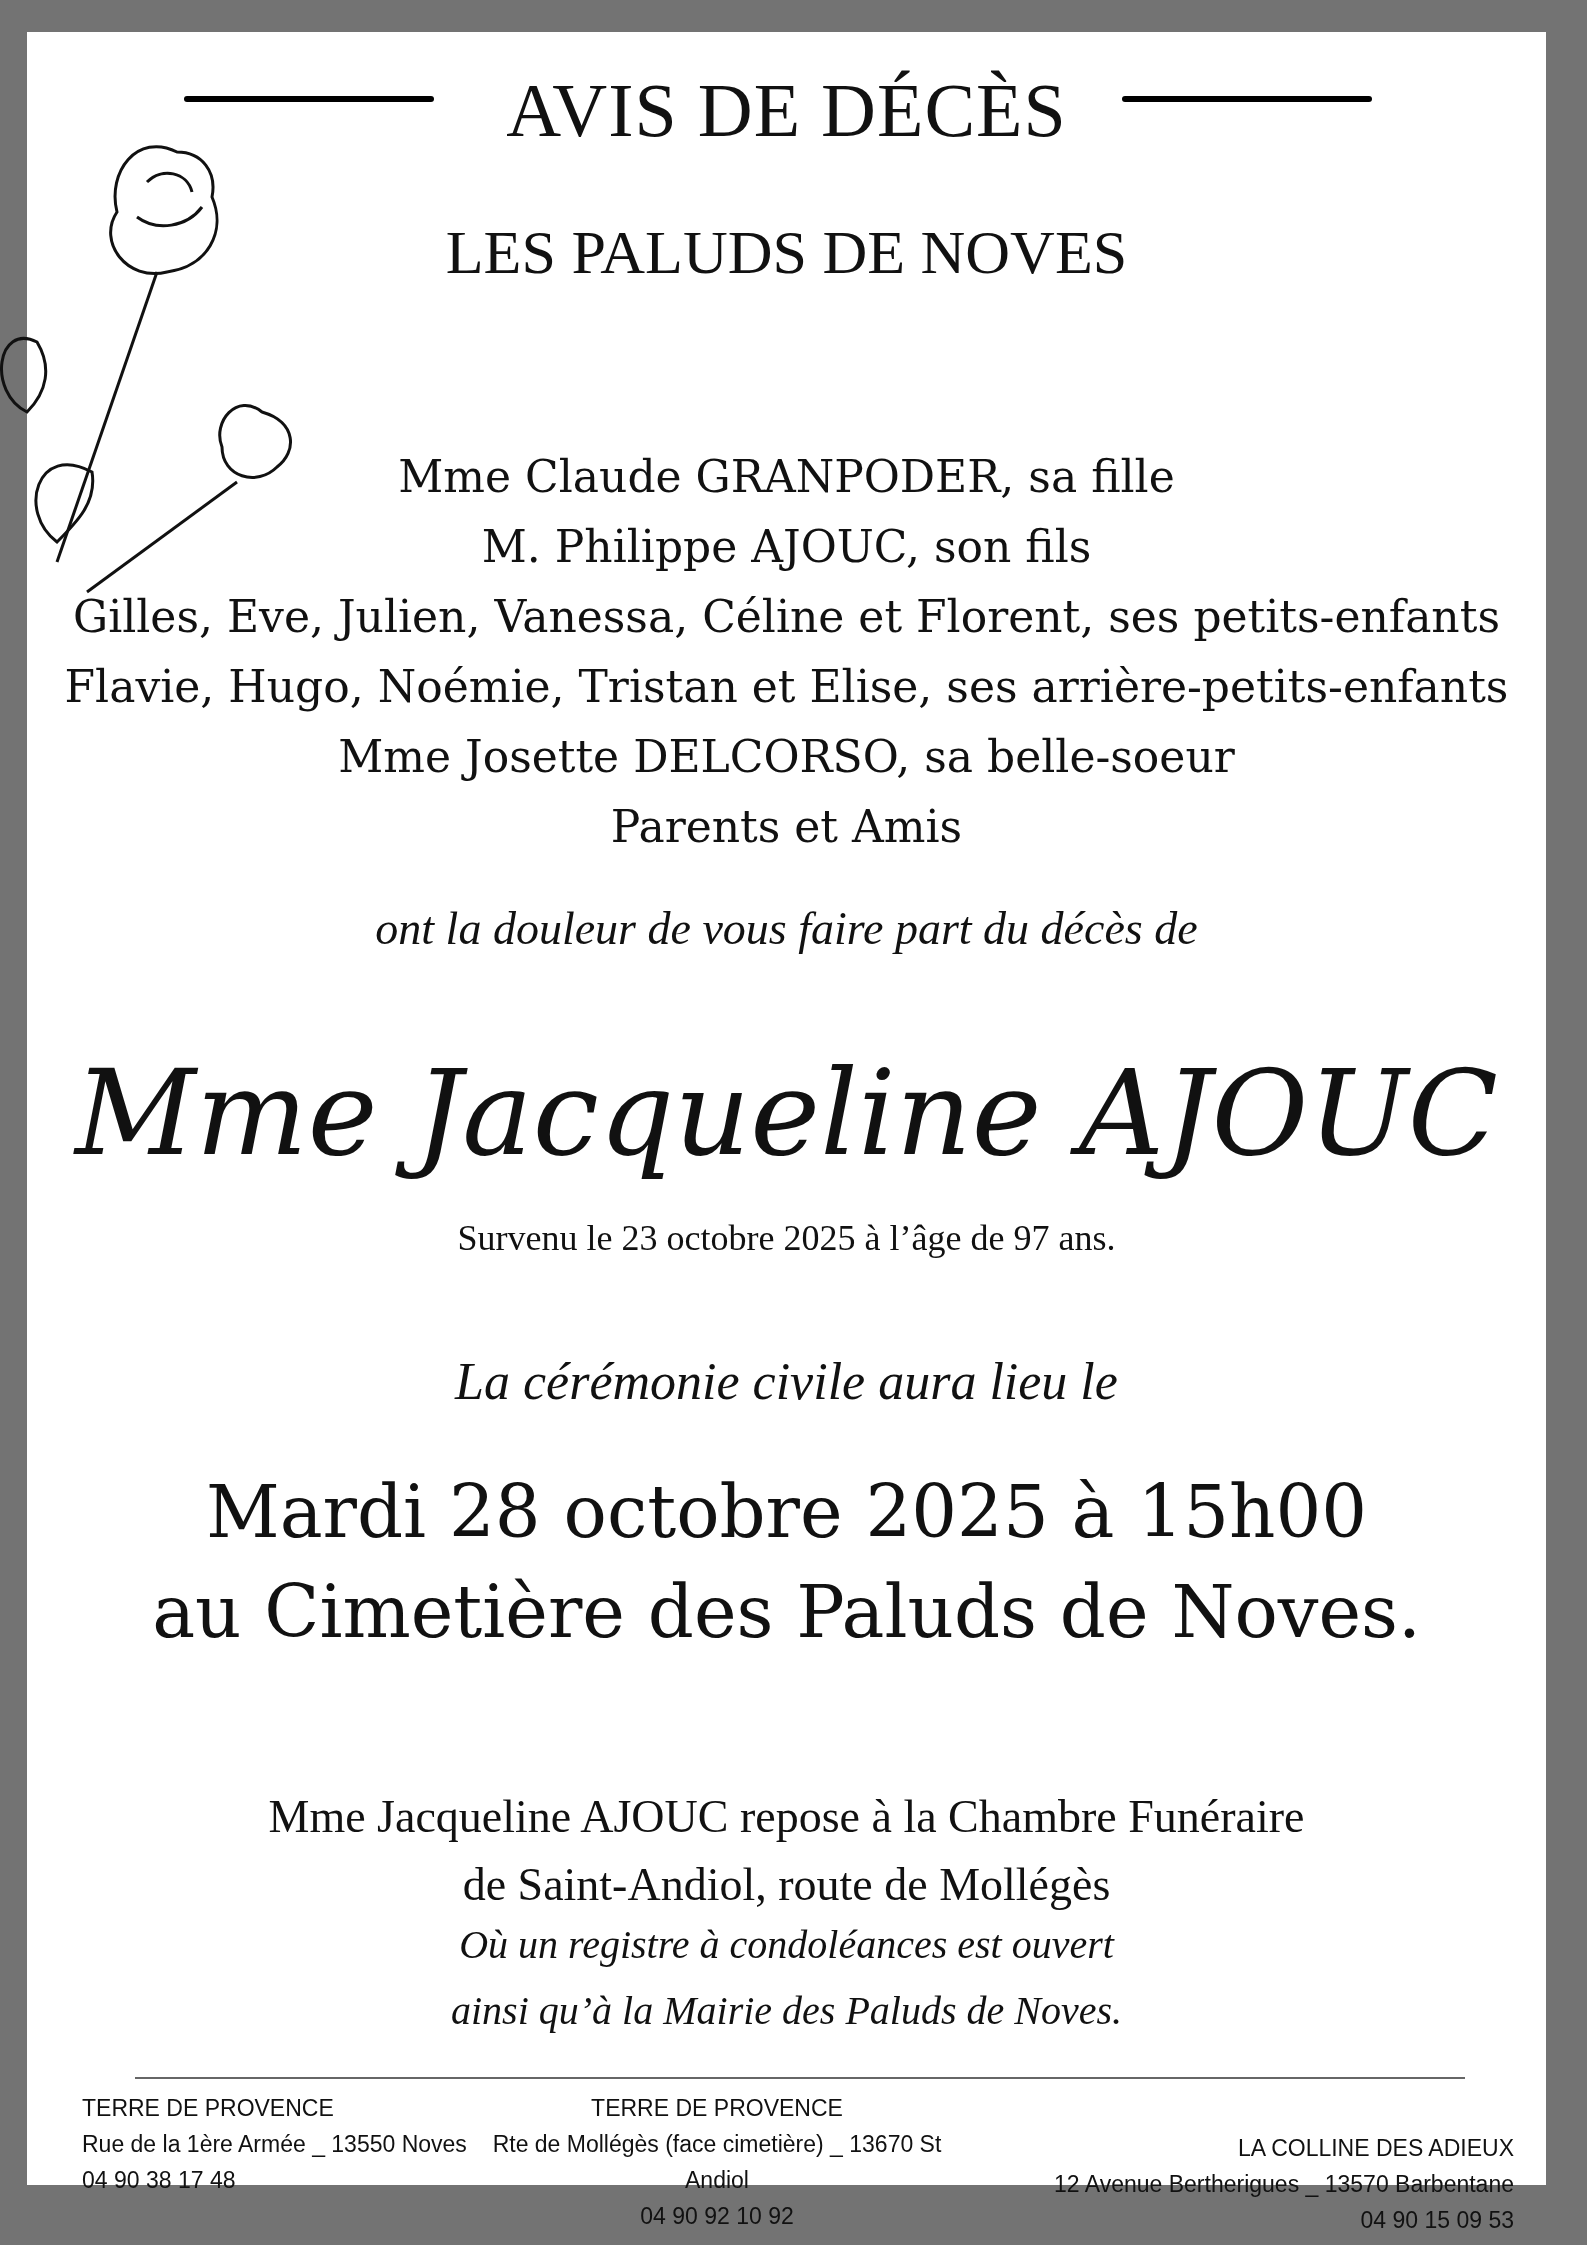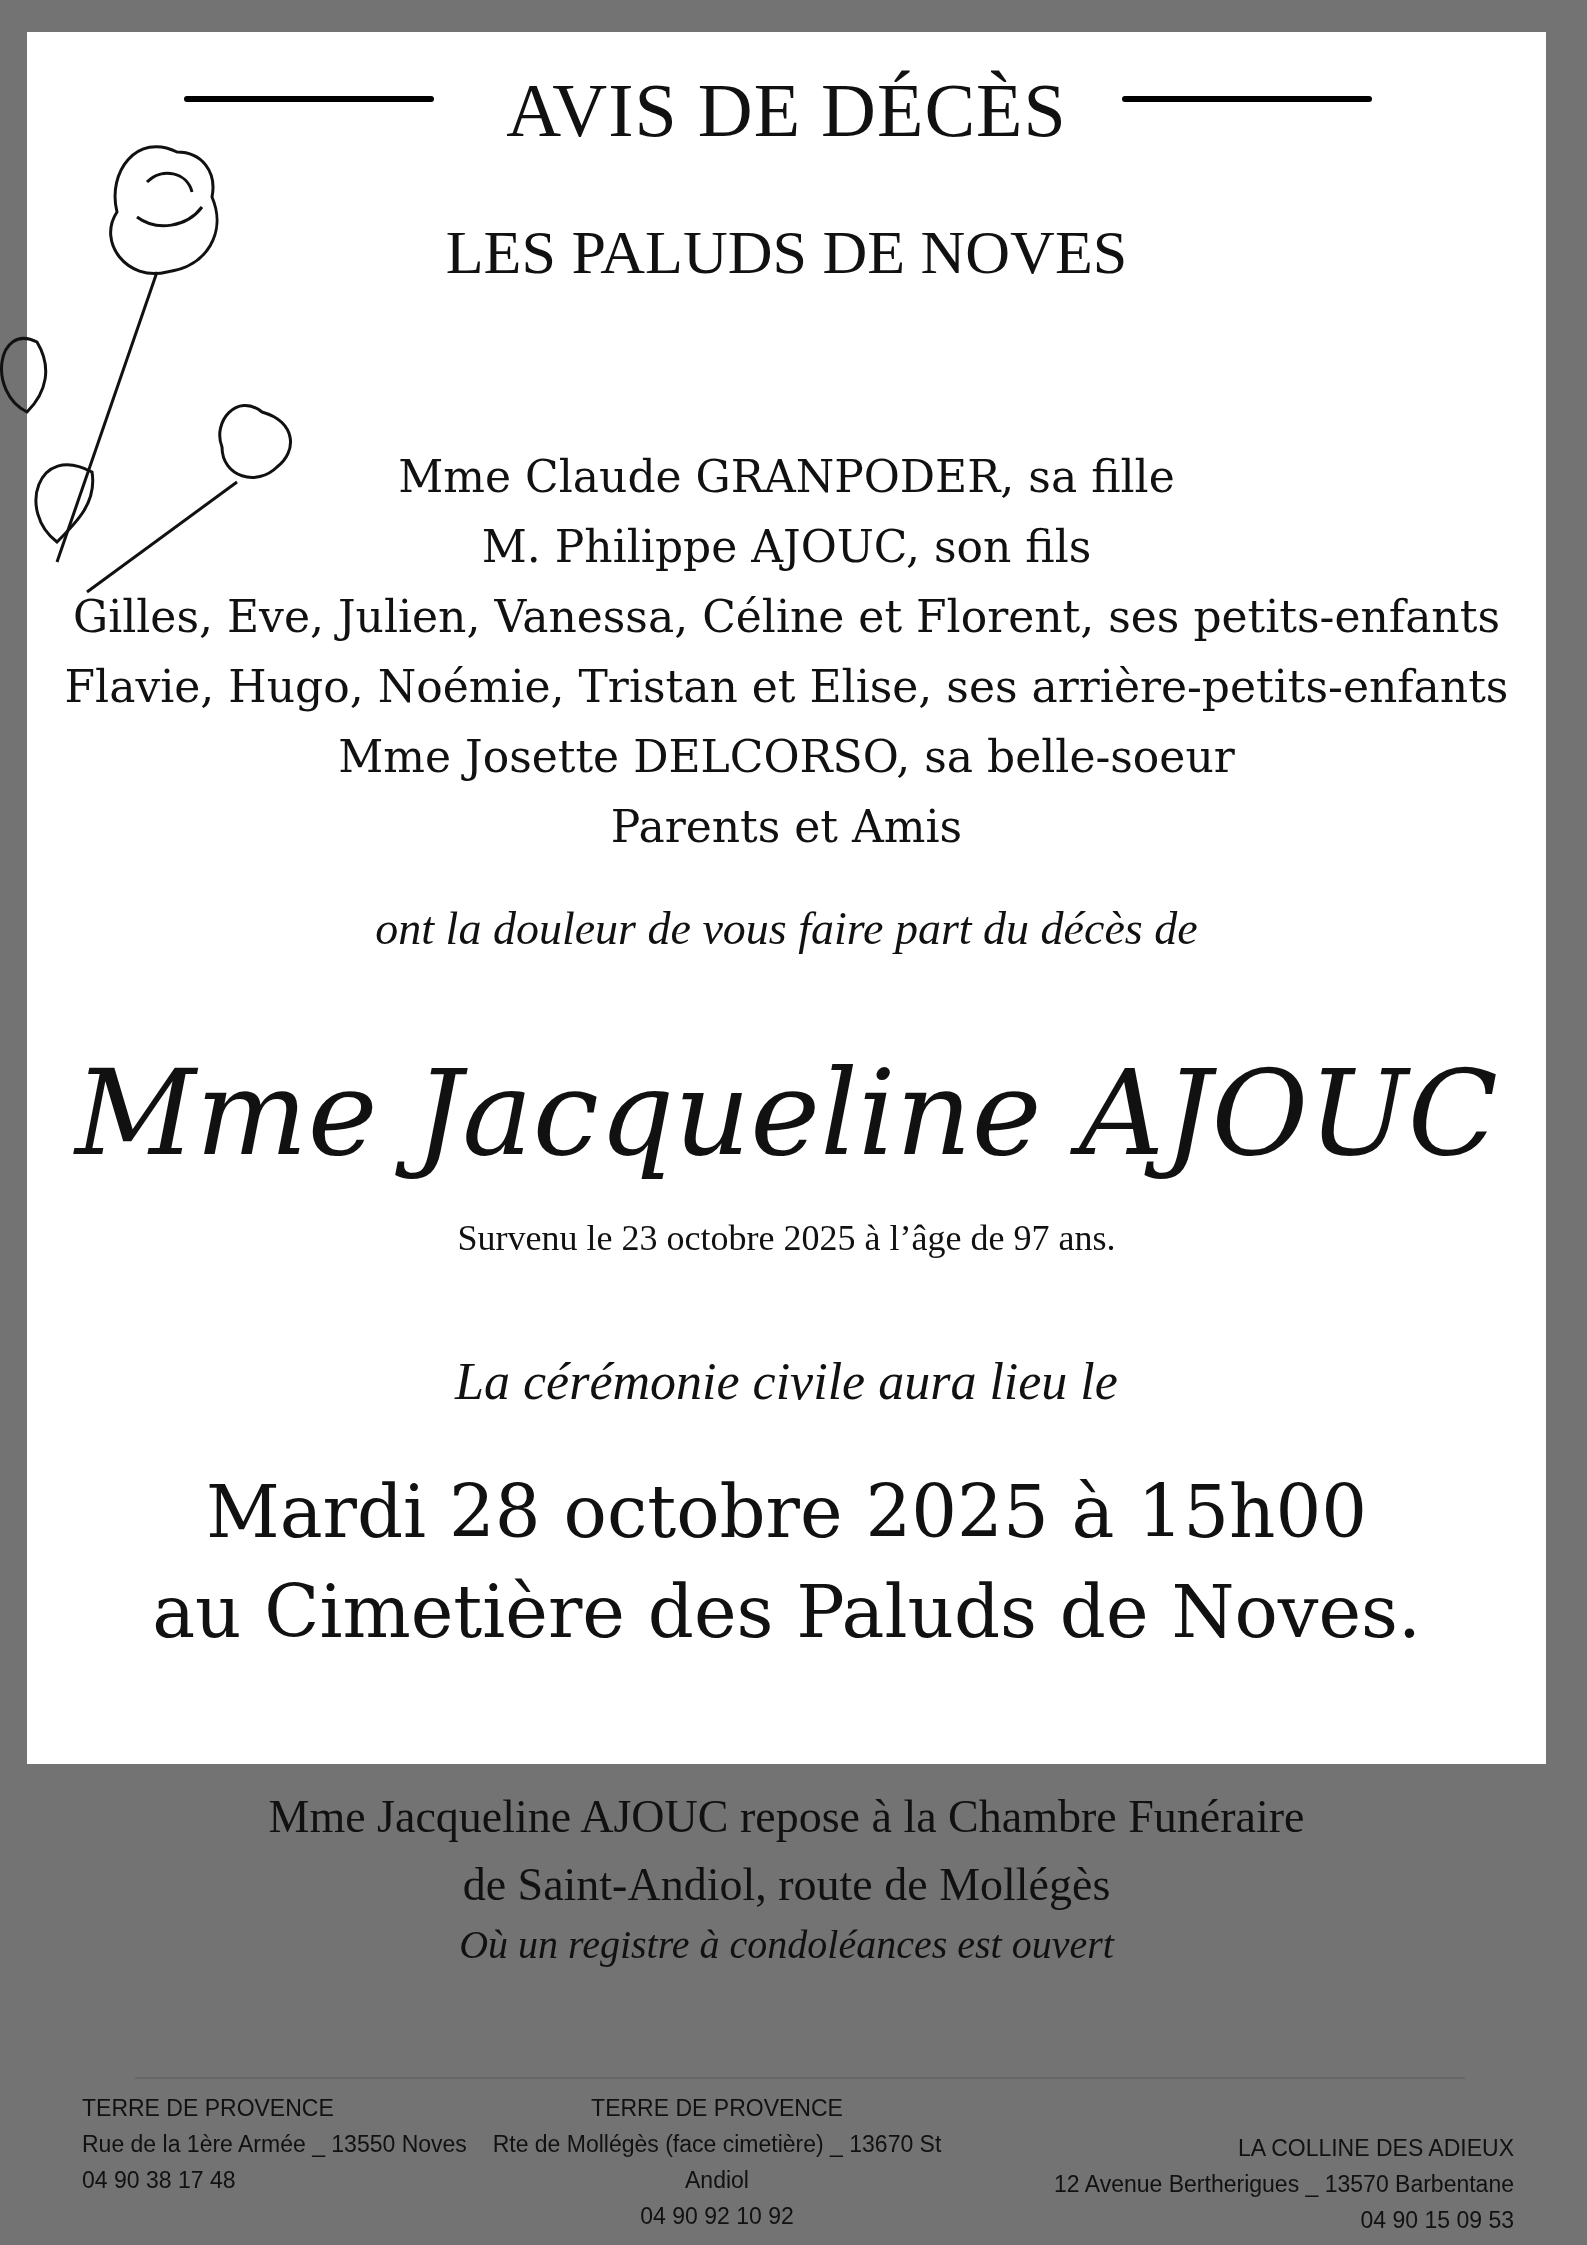--- a/index.html
+++ b/index.html
@@ -1,17 +1,17 @@
 <!DOCTYPE html>
 <html><head>
 <meta charset="utf-8">
 <style>
   html, body { margin:0; padding:0; }
   body { width:1587px; height:2245px; background:#737373; position:relative; overflow:hidden; font-family:"Liberation Serif", serif; color:#111; }
-  .page { position:absolute; left:27px; top:32px; width:1519px; height:1732px; background:#fff; }
+  .page { position:absolute; left:27px; top:32px; width:1519px; height:2153px; background:#fff; }
   .c { position:absolute; left:0; width:100%; text-align:center; white-space:nowrap; }
   .rule { position:absolute; height:6px; background:#000; border-radius:3px; }
   .title { top:35px; font-size:76px; letter-spacing:1px; }
   .sub { top:185px; font-size:62px; font-weight:normal; }
   .fam { font-family:"DejaVu Serif", serif; font-size:44px; line-height:70px; top:410px; }
   .ital { font-style:italic; }
   .l1 { top:870px; font-size:46px; }
   .name { top:1012px; font-size:118px; font-family:"DejaVu Serif", serif;font-style:italic; }
   .surv { top:1185px; font-size:36px; }
   .cer { top:1320px; font-size:52px; }
@@ -59,20 +59,21 @@
   <div class="c date">
     <div>Mardi 28 octobre 2025 à 15h00</div>
     <div>au Cimetière des Paluds de Noves.</div>
   </div>
   <div class="c rep">
     <div>Mme Jacqueline AJOUC repose à la Chambre Funéraire</div>
     <div>de Saint-Andiol, route de Mollégès</div>
   </div>
   <div class="c ital reg">
     <div>Où un registre à condoléances est ouvert</div>
+    <div>ainsi qu’à la Mairie des Paluds de Noves.</div>
   </div>
 
   <div class="frule"></div>
   <div class="foot" style="left:55px;text-align:left;">
     <div>TERRE DE PROVENCE</div>
     <div>Rue de la 1ère Armée _ 13550 Noves</div>
     <div>04 90 38 17 48</div>
   </div>
   <div class="foot" style="left:460px;width:460px;text-align:center;">
     <div>TERRE DE PROVENCE</div>

